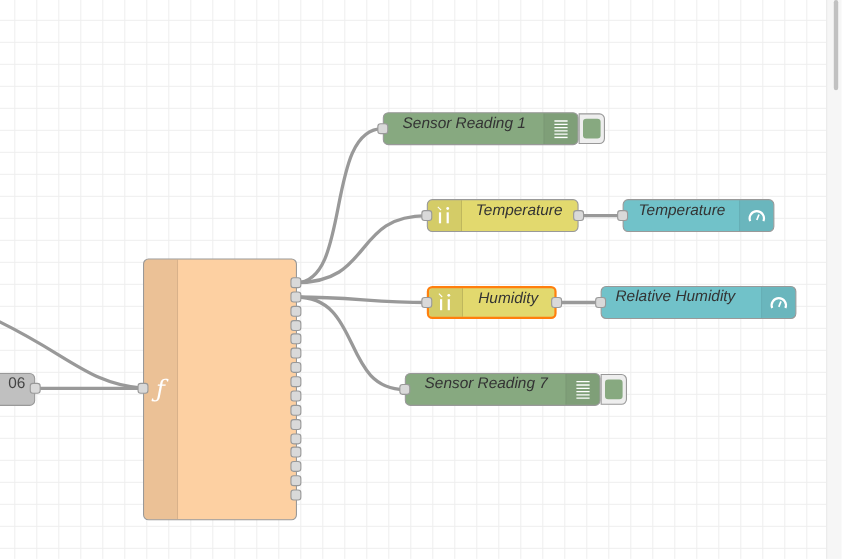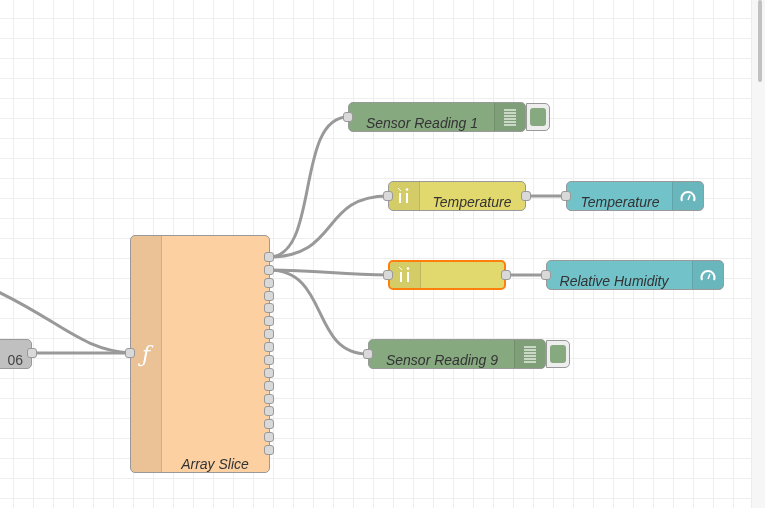--- a/index.html
+++ b/index.html
@@ -16,21 +16,21 @@
       linear-gradient(to bottom, #eeeeee 1px, transparent 1px);
     background-size: 20px 20px;
     background-position: 13px 18px;
     overflow: hidden;
   }
   #wires { position: absolute; left: 0; top: 0; width: 752px; height: 508px; }
   .wire { fill: none; stroke: #999999; stroke-width: 3; }
   .node {
     position: absolute; box-sizing: border-box;
     border: 1px solid #999999; border-radius: 5px;
-    display: flex; align-items: flex-end;
+    display: flex; align-items: flex-start;
   }
   .node .label {
     font-style: italic; font-size: 14px; color: #333333;
     white-space: nowrap; flex: 1; text-align: center;
   }
   .node .iconbox {
     position: absolute; top: 0; bottom: 0; width: 30px;
     background: rgba(0,0,0,0.06);
     display: flex; align-items: center; justify-content: center;
     color: #ffffff;
@@ -75,21 +75,20 @@
 
   <div class="node" style="left:-40px; top:339px; width:72px; height:30px; background:#c0c0c0;">
     <span class="label" style="text-align:right; padding-right:8px; font-style:normal; color:#444;">06</span>
   </div>
   <div class="port" style="left:27px; top:348px;"></div>
 
   <div class="node" style="left:130px; top:235px; width:140px; height:238px; background:#fdd0a2;">
     <div class="iconbox left" style="background:rgba(0,0,0,0.07);">
       <span style="font-size:22px; font-style:italic; font-family:'DejaVu Serif', serif; color:#fff;">ƒ</span>
     </div>
-    <span class="label" style="padding-left:30px;">Array Slice</span>
   </div>
   <div class="port" style="left:125px; top:348px;"></div>
   <div id="slice-ports">
       <div class="port" style="left: 264px; top: 252px;"></div>
       <div class="port" style="left: 264px; top: 265px;"></div>
       <div class="port" style="left: 264px; top: 278px;"></div>
       <div class="port" style="left: 264px; top: 291px;"></div>
       <div class="port" style="left: 264px; top: 303px;"></div>
       <div class="port" style="left: 264px; top: 316px;"></div>
       <div class="port" style="left: 264px; top: 329px;"></div>
@@ -155,37 +154,38 @@
     <div class="iconbox left">
       <svg width="16" height="18">
         <g fill="#fff">
             <rect x="3" y="6" width="2" height="10"></rect>
             <rect x="10" y="6" width="2" height="10"></rect>
             <circle cx="11" cy="2.5" r="1.3"></circle>
           </g>
         <line x1="2" y1="1" x2="5" y2="4" stroke="#fff" stroke-width="1"></line>
       </svg>
     </div>
+    <span class="label" style="padding-left:30px;">Humidity</span>
   </div>
   <div class="port" style="left:383px; top:270px;"></div>
   <div class="port" style="left:501px; top:270px;"></div>
 
   <div class="node" style="left:546px; top:260px; width:178px; height:30px; background:#71c2c9;">
     <span class="label" style="padding-right:42px;">Relative Humidity</span>
     <div class="iconbox right">
       <svg width="18" height="16">
         <path d="M 3 13 A 6.5 6.5 0 1 1 15 13" fill="none" stroke="#fff" stroke-width="2"></path>
         <line x1="9" y1="12" x2="11" y2="7" stroke="#fff" stroke-width="1.5"></line>
       </svg>
     </div>
   </div>
   <div class="port" style="left:541px; top:270px;"></div>
 
   <div class="node" style="left:368px; top:339px; width:178px; height:30px; background:#87a980;">
-    <span class="label" style="padding-right:30px;">Sensor Reading 9</span>
+    <span class="label" style="padding-right:30px;">Sensor Reading 7</span>
     <div class="iconbox right">
       <svg width="14" height="18">
         <g stroke="#fff" stroke-width="1.2">
             <line x1="1" y1="2" x2="13" y2="2"></line>
             <line x1="1" y1="5" x2="13" y2="5"></line>
             <line x1="1" y1="8" x2="13" y2="8"></line>
             <line x1="1" y1="11" x2="13" y2="11"></line>
             <line x1="1" y1="14" x2="13" y2="14"></line>
             <line x1="1" y1="17" x2="13" y2="17"></line>
           </g>

